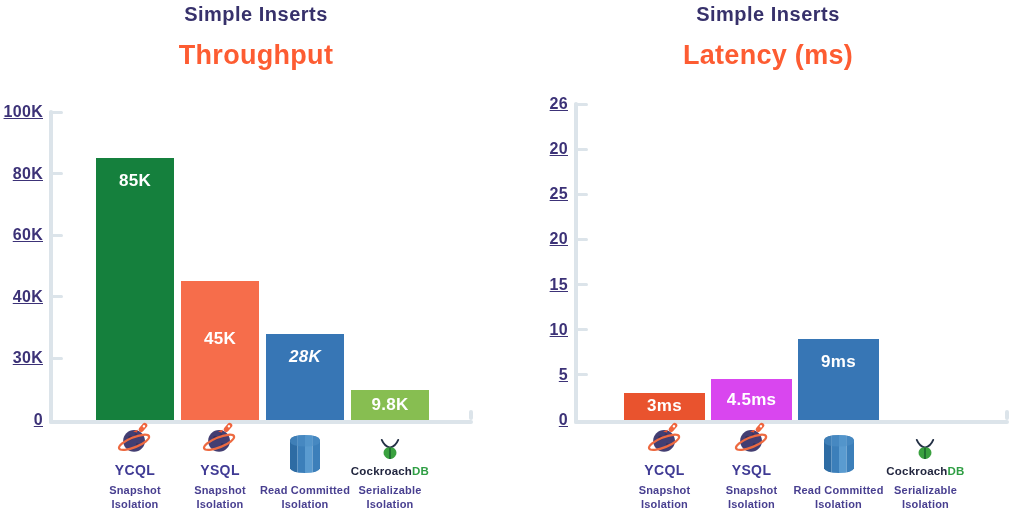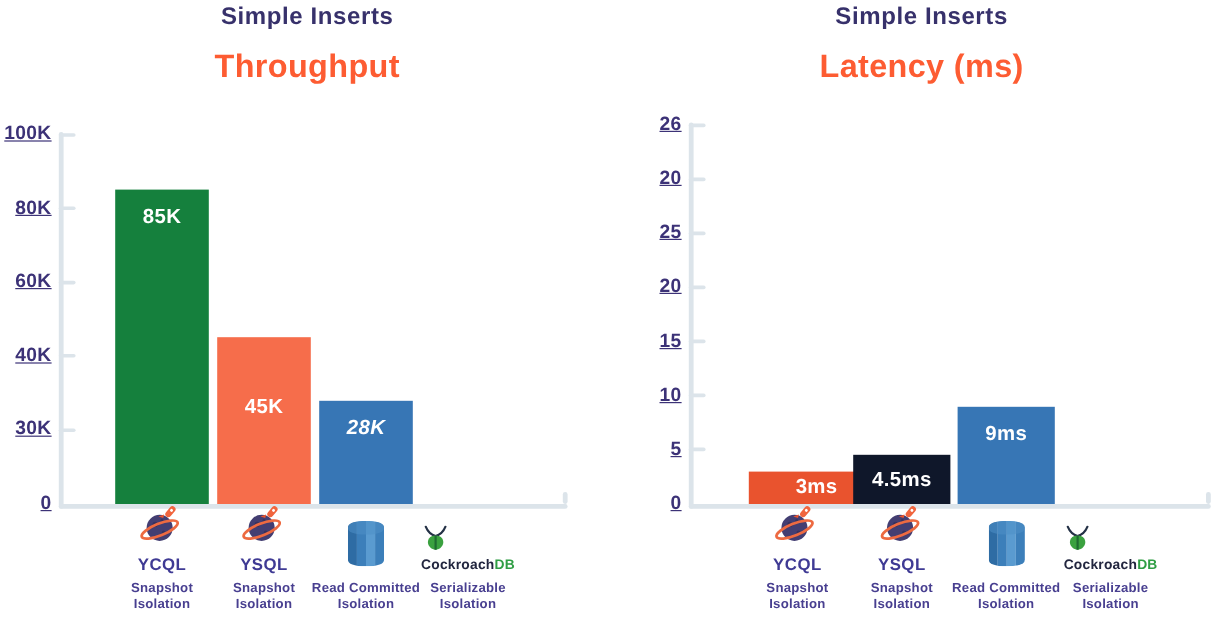--- a/index.html
+++ b/index.html
@@ -28,21 +28,21 @@
   .bar-label{
     position:absolute;left:0;width:100%;text-align:center;
     font-size:17px;color:var(--bar-label,#ffffff);letter-spacing:0.3px;
   }
   .cat-col{
     position:absolute;top:430px;width:96px;
     display:flex;flex-direction:column;align-items:center;
   }
   .cat-header{
     height:48px;display:flex;flex-direction:column;
-    justify-content:flex-end;
+    justify-content:flex-end;align-items:center;
   }
   .cat-name{
     font-size:14px;line-height:16px;color:var(--category-name,#3F3A94);
     letter-spacing:0.4px;margin-top:1px;
   }
   .cat-sub{
     margin-top:5px;font-size:11px;line-height:14px;text-align:center;
     width:94px;color:var(--category-sublabel,#483F90);letter-spacing:0.2px;
   }
   .wordmark{font-size:11.5px;line-height:13px;letter-spacing:0.2px;margin-top:1px;white-space:nowrap;}
@@ -73,20 +73,23 @@
         <div class="axis" style="left: 49px; top: 110.5px; width: 14px; height: 3px;"></div>
         <div class="ticklabel" style="left: 0px; top: 102px; width: 43px;">100K</div>
         <div class="bar" style="left: 96px; top: 158.2px; width: 78px; height: 261.8px; background: #15803d;">
           <div class="bar-label" style="top: 13px;">85K</div>
         </div>
         <div class="bar" style="left: 181px; top: 281.4px; width: 78px; height: 138.6px; background: rgb(246, 109, 75);">
           <div class="bar-label" style="top: 13px; margin-top: 35px;">45K</div>
         </div>
         <div class="bar" style="left: 266px; top: 333.76px; width: 78px; height: 86.24px; background: rgb(55, 118, 181);">
           <div class="bar-label" style="top: 13px; font-style: italic;">28K</div>
+        </div>
+        <div class="bar" style="left: 351px; top: 389.816px; width: 78px; height: 30.184px; background: rgb(135, 190, 81);">
+          <div class="bar-label" style="top: 5.092px;">9.8K</div>
         </div>
       </div>
     <div class="footer">
         <div class="cat-col" style="left: 87px;">
           <div class="cat-header">
             <div>
     <svg width="38" height="36" viewBox="0 0 40 38">
       <circle cx="19" cy="21" r="11.5" fill="#433E72"></circle>
       <circle cx="15" cy="18" r="2.3" fill="#37325F"></circle>
       <circle cx="22.5" cy="25" r="1.7" fill="#37325F"></circle>
@@ -172,24 +175,24 @@
         <div class="axis" style="left: 62px; top: 283.071px; width: 14px; height: 3px;"></div>
         <div class="ticklabel" style="left: 0px; top: 274.571px; width: 56px;">15</div>
         <div class="axis" style="left: 62px; top: 237.929px; width: 14px; height: 3px;"></div>
         <div class="ticklabel" style="left: 0px; top: 229.429px; width: 56px;">20</div>
         <div class="axis" style="left: 62px; top: 192.786px; width: 14px; height: 3px;"></div>
         <div class="ticklabel" style="left: 0px; top: 184.286px; width: 56px;">25</div>
         <div class="axis" style="left: 62px; top: 147.643px; width: 14px; height: 3px;"></div>
         <div class="ticklabel" style="left: 0px; top: 139.143px; width: 56px;">20</div>
         <div class="axis" style="left: 62px; top: 102.5px; width: 14px; height: 3px;"></div>
         <div class="ticklabel" style="left: 0px; top: 94px; width: 56px;">26</div>
-        <div class="bar" style="left: 112px; top: 392.914px; width: 81px; height: 27.0857px; background: rgb(233, 83, 46); padding-left: 32px;">
+        <div class="bar" style="left: 112px; top: 392.914px; width: 81px; height: 27.0857px; background: rgb(233, 83, 46);">
           <div class="bar-label" style="top: 3.54286px;">3ms</div>
         </div>
-        <div class="bar" style="left: 199px; top: 379.371px; width: 81px; height: 40.6286px; background: #0f172a;">
+        <div class="bar" style="left: 199px; top: 379.371px; width: 81px; height: 40.6286px; background: #d946ef;">
           <div class="bar-label" style="top: 10.3143px;">4.5ms</div>
         </div>
         <div class="bar" style="left: 286px; top: 338.743px; width: 81px; height: 81.2571px; background: rgb(55, 118, 181);">
           <div class="bar-label" style="top: 13px;">9ms</div>
         </div>
       </div>
     <div class="footer">
         <div class="cat-col" style="left: 104.5px;">
           <div class="cat-header">
             <div>

